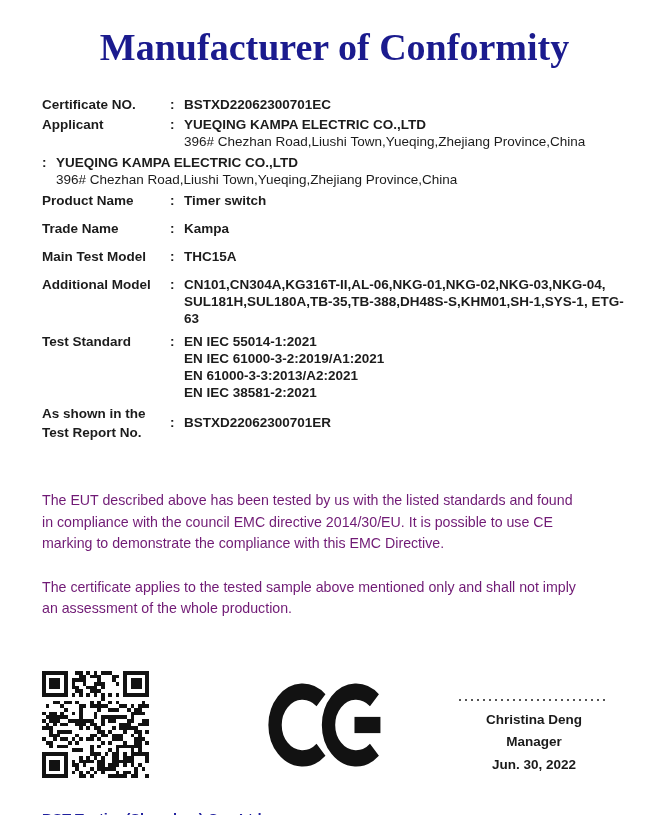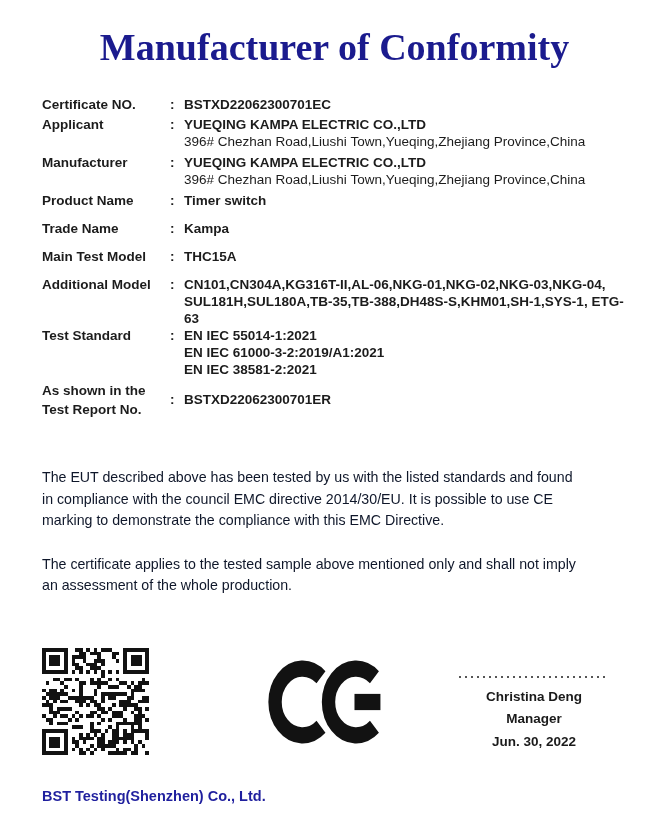--- a/index.html
+++ b/index.html
@@ -21,40 +21,40 @@
     font-size:38px;
     line-height:1.15;
     color:#1b1b8e;
     letter-spacing:0px;
   }
   
   .fields{font-size:13.5px;line-height:17px;}
   .frow{display:flex;align-items:flex-start;margin-bottom:3px;}
   .frow.gap-s{margin-bottom:4px;}
   .frow.gap-m{margin-bottom:11px;}
-  .frow.gap-t{margin-bottom:0;}
+  .frow.gap-t{margin-bottom:6px;}
   .frow.va-center{align-items:center;}
   .flabel{
     width:128px;flex:0 0 128px;
     font-weight:bold;
     white-space:pre-line;
   }
   .fcolon{width:14px;flex:0 0 14px;font-weight:bold;text-align:left;}
   .fvalue{flex:1;}
   .vline{font-weight:bold;}
   .vline.reg{font-weight:normal;}
   .row8 .flabel{line-height:19px;}
   
   .statement{
     margin:27px 0 0 0;
     width:586px;
     font-size:14.2px;
     line-height:21.6px;
     white-space:pre-line;
-    color:#0f172a;
+    color:#701a75;
   }
   
   .marks{display:flex;align-items:flex-start;margin-top:51px;height:108px;gap:35px;}
   .qr{width:107px;height:107px;flex:0 0 107px;}
   .ce{margin-left:84px;margin-top:12px;flex:0 0 auto;}
   .sig{
     margin-left:auto;
     margin-right:8px;
     margin-top:28px;
     width:170px;
@@ -95,21 +95,20 @@
     <div class="frow gap-s">
       <div class="flabel">Applicant</div>
       <div class="fcolon">:</div>
       <div class="fvalue">
         <div class="vline">YUEQING KAMPA ELECTRIC CO.,LTD</div>
         <div class="vline reg">396# Chezhan Road,Liushi Town,Yueqing,Zhejiang Province,China</div>
       </div>
     </div>
 
     <div class="frow gap-s">
-      <div class="flabel">Manufacturer</div>
       <div class="fcolon">:</div>
       <div class="fvalue">
         <div class="vline">YUEQING KAMPA ELECTRIC CO.,LTD</div>
         <div class="vline reg">396# Chezhan Road,Liushi Town,Yueqing,Zhejiang Province,China</div>
       </div>
     </div>
 
     <div class="frow gap-m">
       <div class="flabel">Product Name</div>
       <div class="fcolon">:</div>
@@ -142,20 +141,21 @@
         <div class="vline">SUL181H,SUL180A,TB-35,TB-388,DH48S-S,KHM01,SH-1,SYS-1, ETG-63</div>
       </div>
     </div>
 
     <div class="frow" style="margin-bottom:3px;">
       <div class="flabel">Test Standard</div>
       <div class="fcolon">:</div>
       <div class="fvalue">
         <div class="vline">EN IEC 55014-1:2021</div>
         <div class="vline">EN IEC 61000-3-2:2019/A1:2021</div>
+        <div class="vline">EN 61000-3-3:2013/A2:2021</div>
         <div class="vline">EN IEC 38581-2:2021</div>
       </div>
     </div>
 
     <div class="frow va-center row8">
       <div class="flabel">As shown in the
 Test Report No.</div>
       <div class="fcolon">:</div>
       <div class="fvalue">
           <div class="vline">BSTXD22062300701ER</div>

